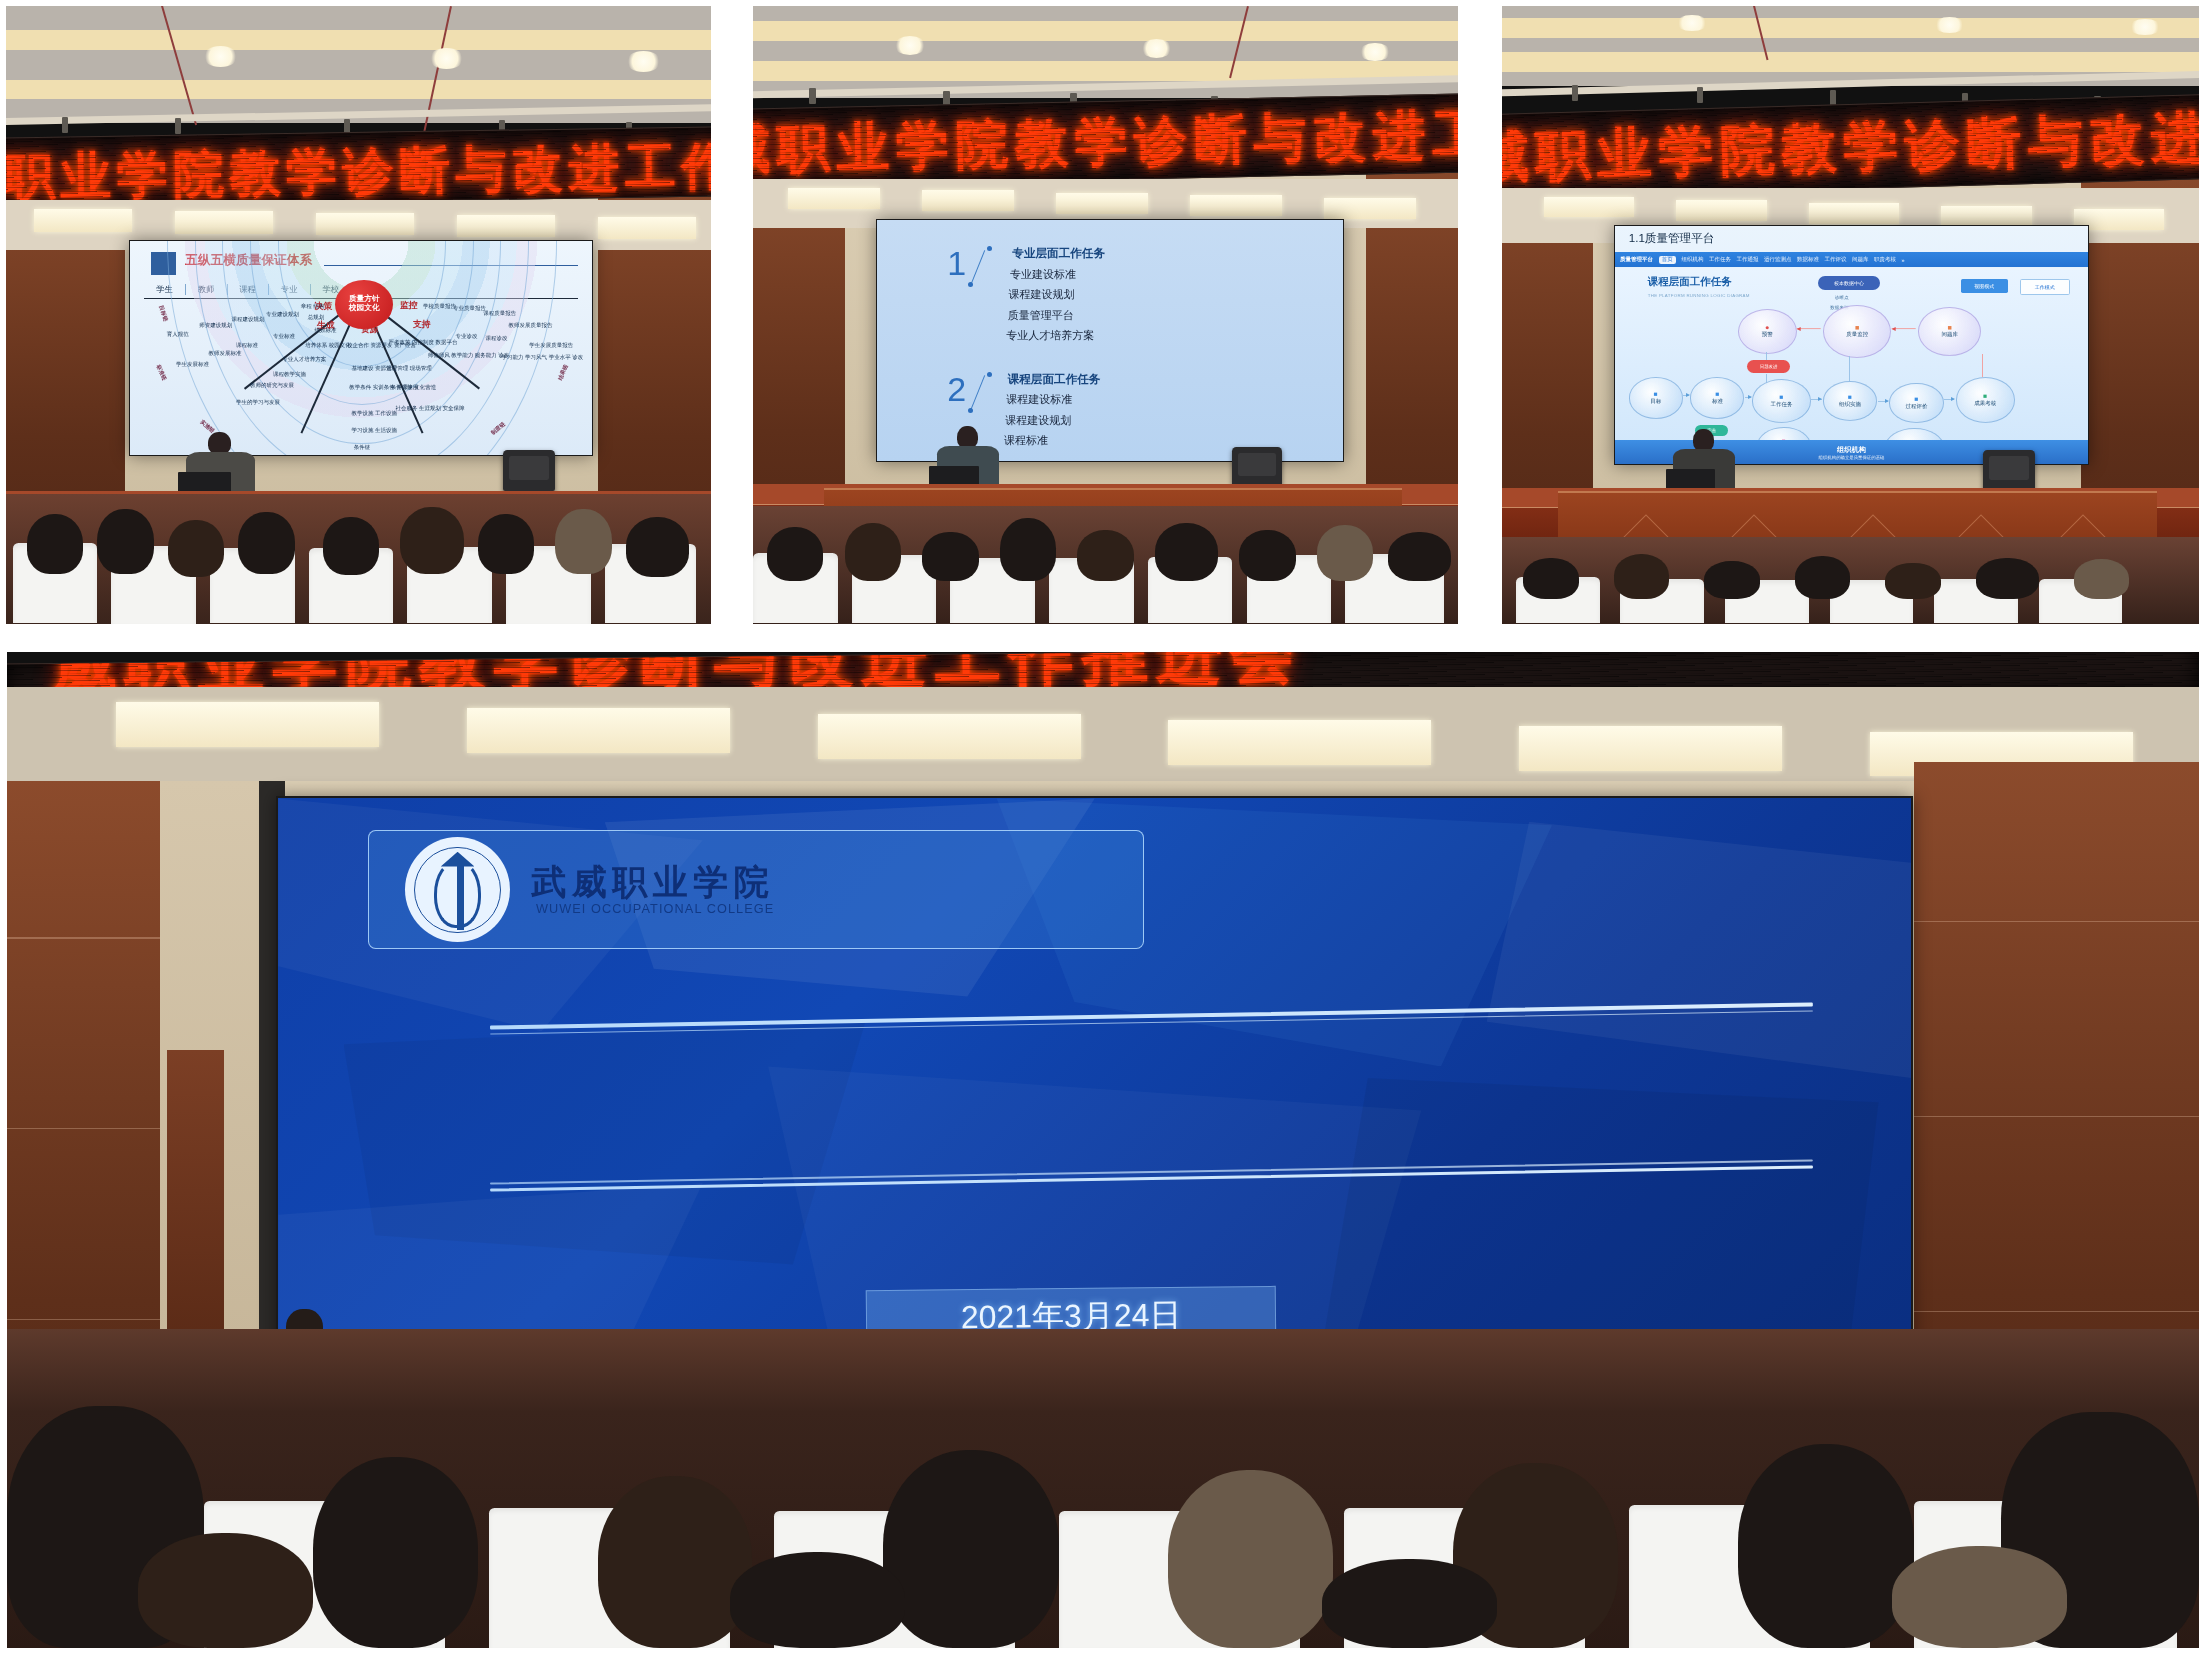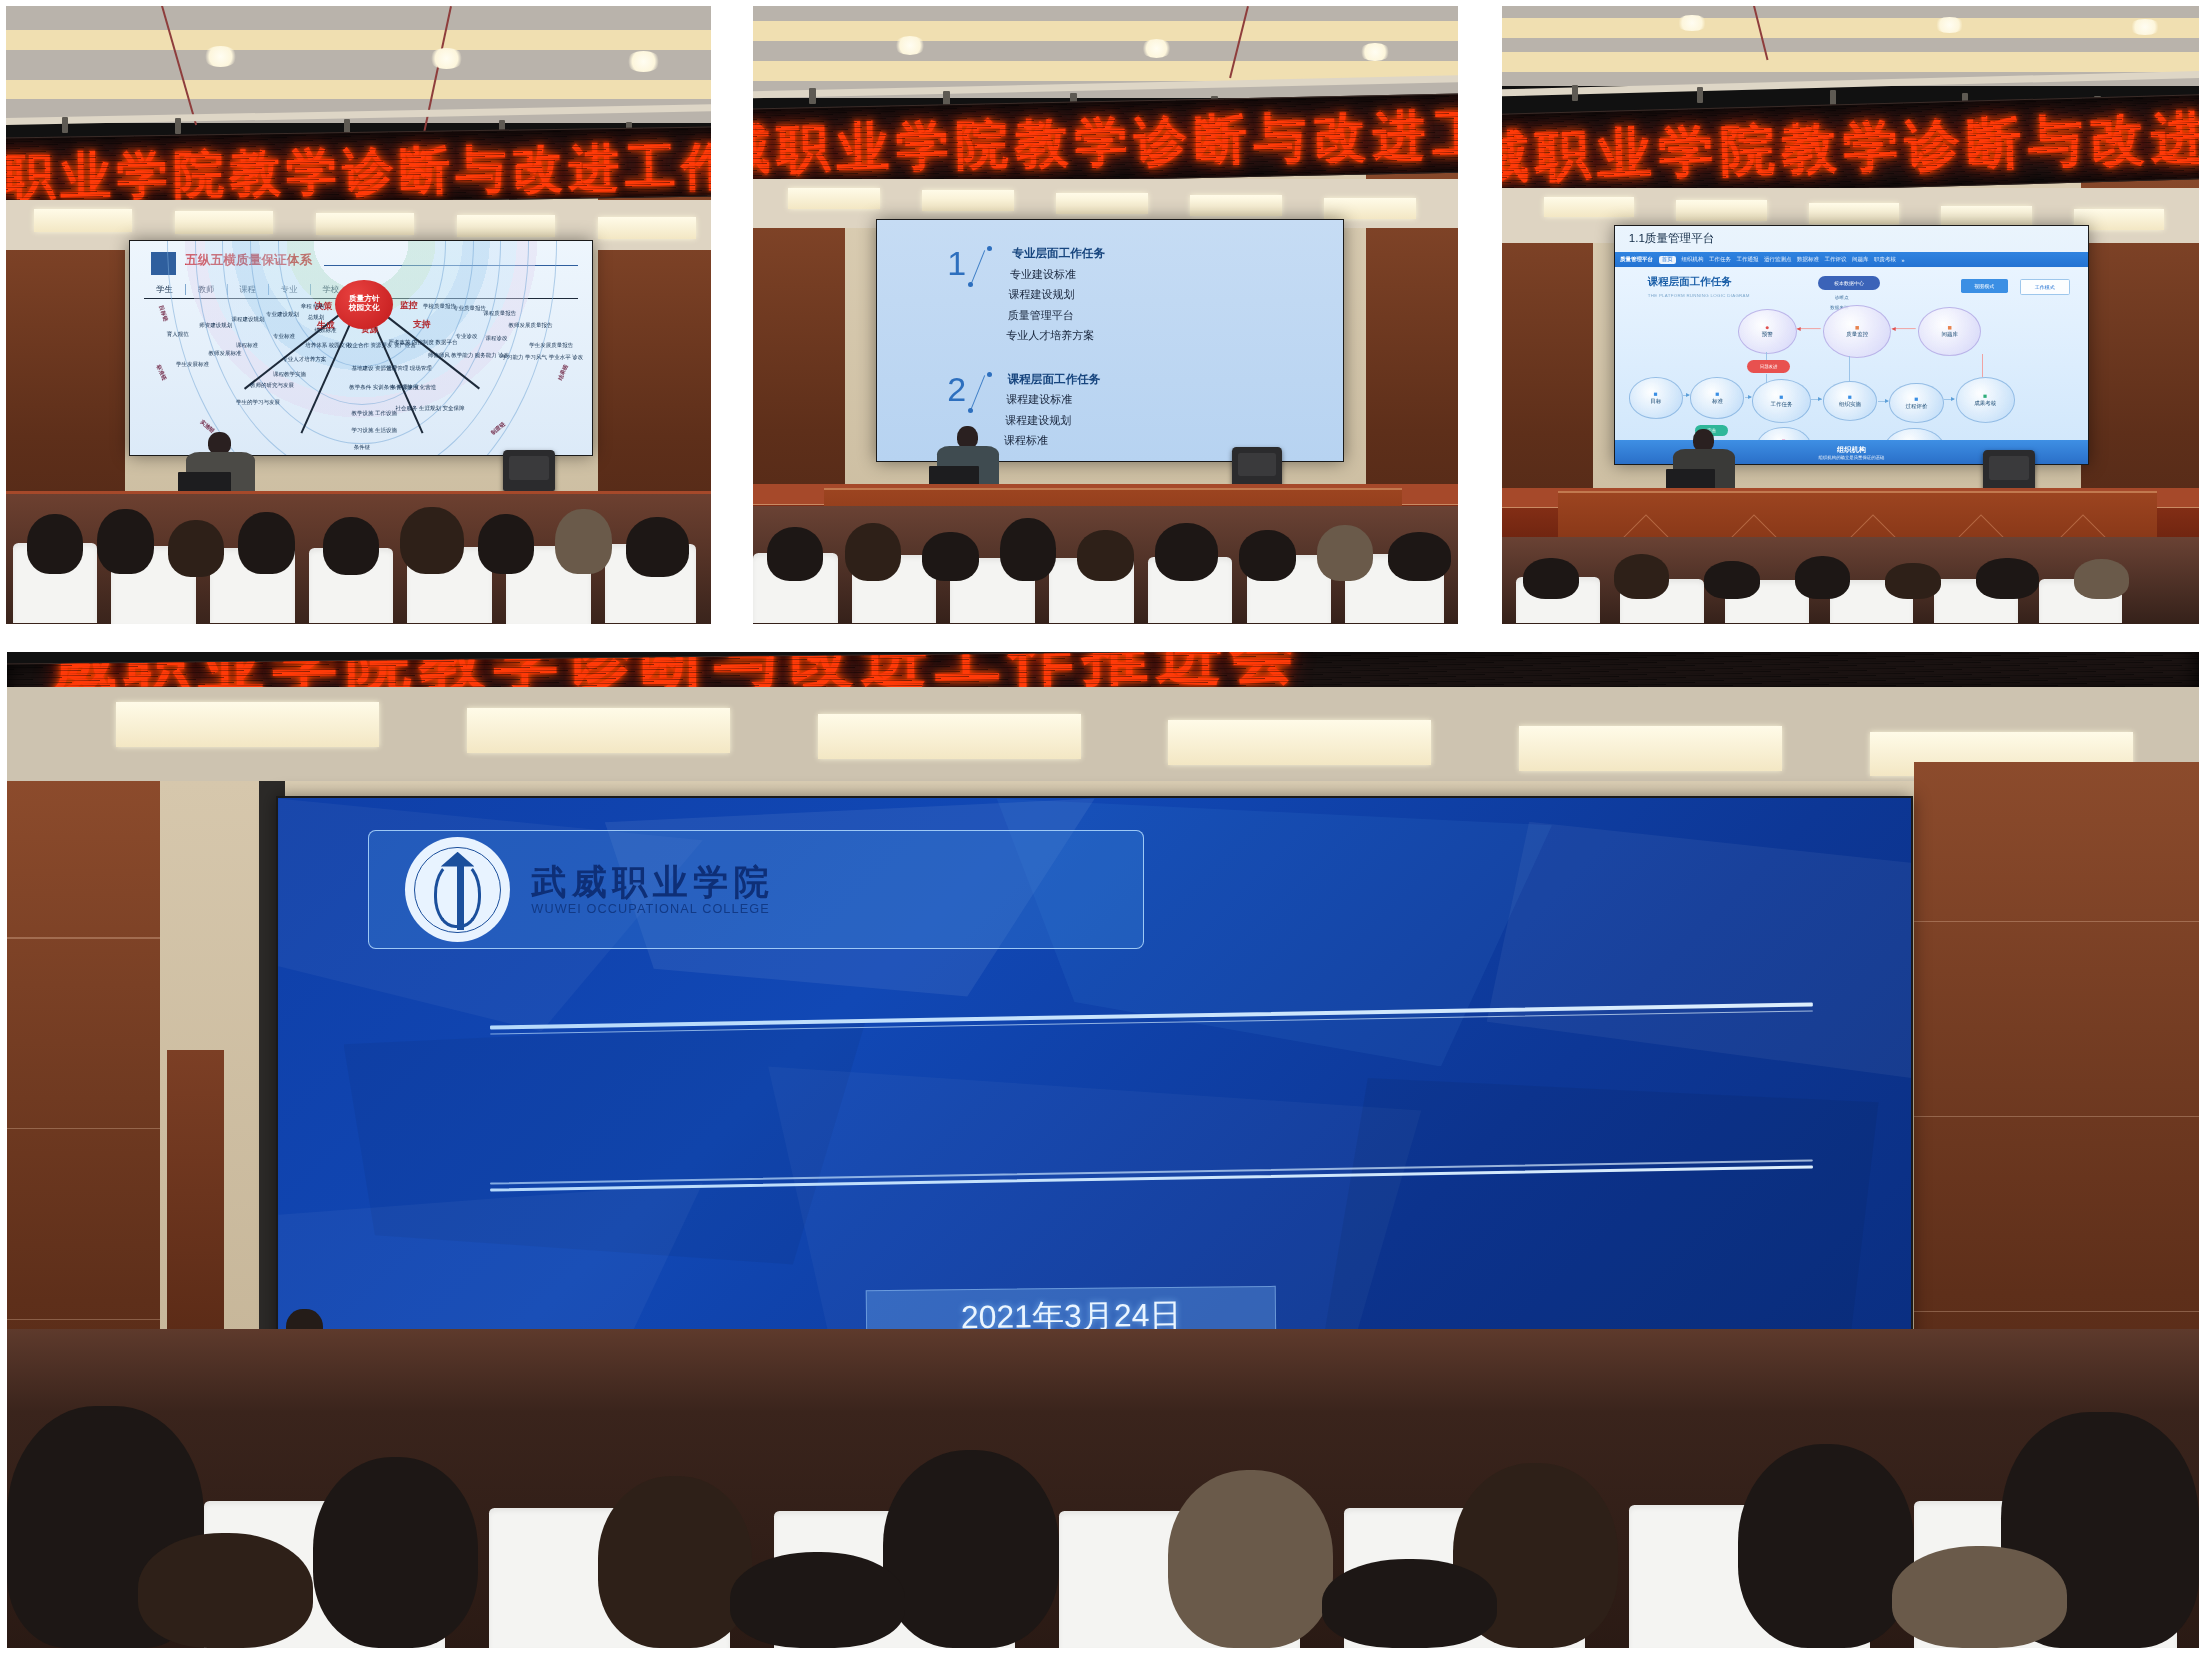--- a/index.html
+++ b/index.html
@@ -598,21 +598,21 @@
           <div class="poly" style="right:2%;top:48%;width:34%;height:52%;clip-path:polygon(8% 0,100% 8%,94% 100%,0 86%);background:rgba(0,0,0,.06);"></div>
           <div class="poly" style="left:0;bottom:0;width:26%;height:34%;clip-path:polygon(0 16%,100% 0,78% 100%,0 100%);background:rgba(255,255,255,.04);"></div>
 
           <div class="logobox" style="left:5.5%;top:5.5%;width:43%;height:20%;">
             <div class="crest" style="width:15%;padding-bottom:15%;height:0;position:relative;">
               <div class="ring"></div>
               <div class="mt"></div>
               <div class="tree"></div>
               <div class="stem"></div>
             </div>
-            <div style="display:flex;flex-direction:column;justify-content:center;gap:3.3px;">
+            <div style="display:flex;flex-direction:column;justify-content:center;gap:3.3px;align-items:flex-end;">
               <div class="logo-cn" style="font-size:35px;letter-spacing:5.5px;">武威职业学院</div>
               <div class="logo-en" style="font-size:12.7px;">WUWEI OCCUPATIONAL COLLEGE</div>
             </div>
           </div>
 
           <div class="ttlrules" style="left:13%;right:6%;top:37%;height:2%;transform:rotate(-1deg);">
             <div class="ttlrule" style="top:0;height:3.9px;"></div>
             <div class="ttlrule" style="top:7.7px;height:1.7px;opacity:.7;"></div>
           </div>
           <div class="ttlrules" style="left:13%;right:6%;top:64%;height:2%;transform:rotate(-1deg);">

